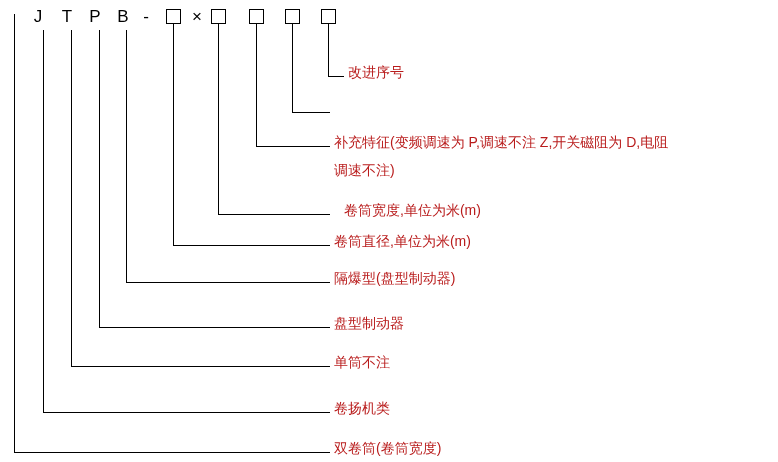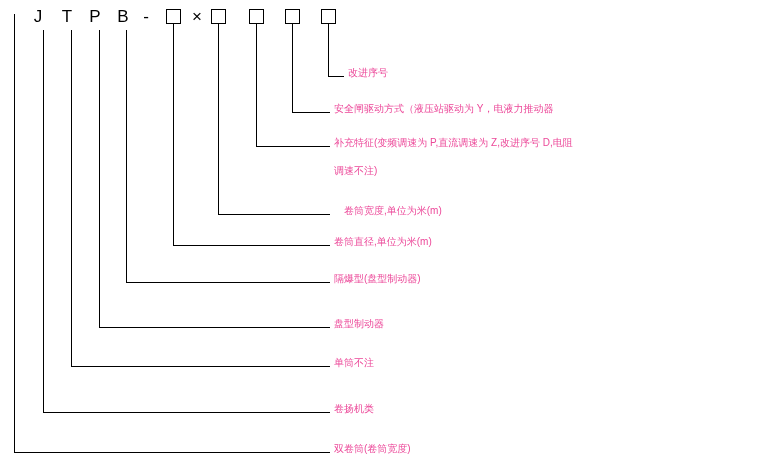--- a/index.html
+++ b/index.html
@@ -47,23 +47,23 @@
     border-left: 1px solid #000;
   }
   .hline {
     position: absolute;
     height: 0;
     border-top: 1px solid #000;
   }
   
   .label {
     position: absolute;
-    font-size: 10px;
+    font-size: 14px;
     line-height: 21px;
-    color: #ec4899;
+    color: #b91c1c;
     white-space: nowrap;
     font-family: "Liberation Sans", "DejaVu Sans", sans-serif;
   }
 </style>
 </head>
 <body>
 
 <div id="root">
 
   <div class="code-row">
@@ -105,22 +105,21 @@
   <div class="vline" style="left:71px; top:30px; height:336px;"></div>
   <div class="hline" style="left:71px; top:366px; width:259px;"></div>
 
   <div class="vline" style="left:43px; top:30px; height:382px;"></div>
   <div class="hline" style="left:43px; top:412px; width:287px;"></div>
 
   <div class="vline" style="left:14px; top:14px; height:438px;"></div>
   <div class="hline" style="left:14px; top:452px; width:316px;"></div>
 
   <div class="label" style="left:348px; top:62px;">改进序号</div>
-  <div class="label" style="left:334px; top:98px;">安全闸驱动方式（液压站驱动为 Y，电液力推动器</div>
-  <div class="label" style="left:334px; top:132px;">补充特征(变频调速为 P,直流调速为 Z,改进序号 D,电阻</div>
+  <div class="label" style="left:334px; top:132px;">补充特征(变频调速为 P,调速不注 Z,开关磁阻为 D,电阻</div>
   <div class="label" style="left:334px; top:160px;">调速不注)</div>
   <div class="label" style="left:344px; top:200px;">卷筒宽度,单位为米(m)</div>
   <div class="label" style="left:334px; top:231px;">卷筒直径,单位为米(m)</div>
   <div class="label" style="left:334px; top:268px;">隔爆型(盘型制动器)</div>
   <div class="label" style="left:334px; top:313px;">盘型制动器</div>
   <div class="label" style="left:334px; top:352px;">单筒不注</div>
   <div class="label" style="left:334px; top:398px;">卷扬机类</div>
   <div class="label" style="left:334px; top:438px;">双卷筒(卷筒宽度)</div>
 
 </div>

